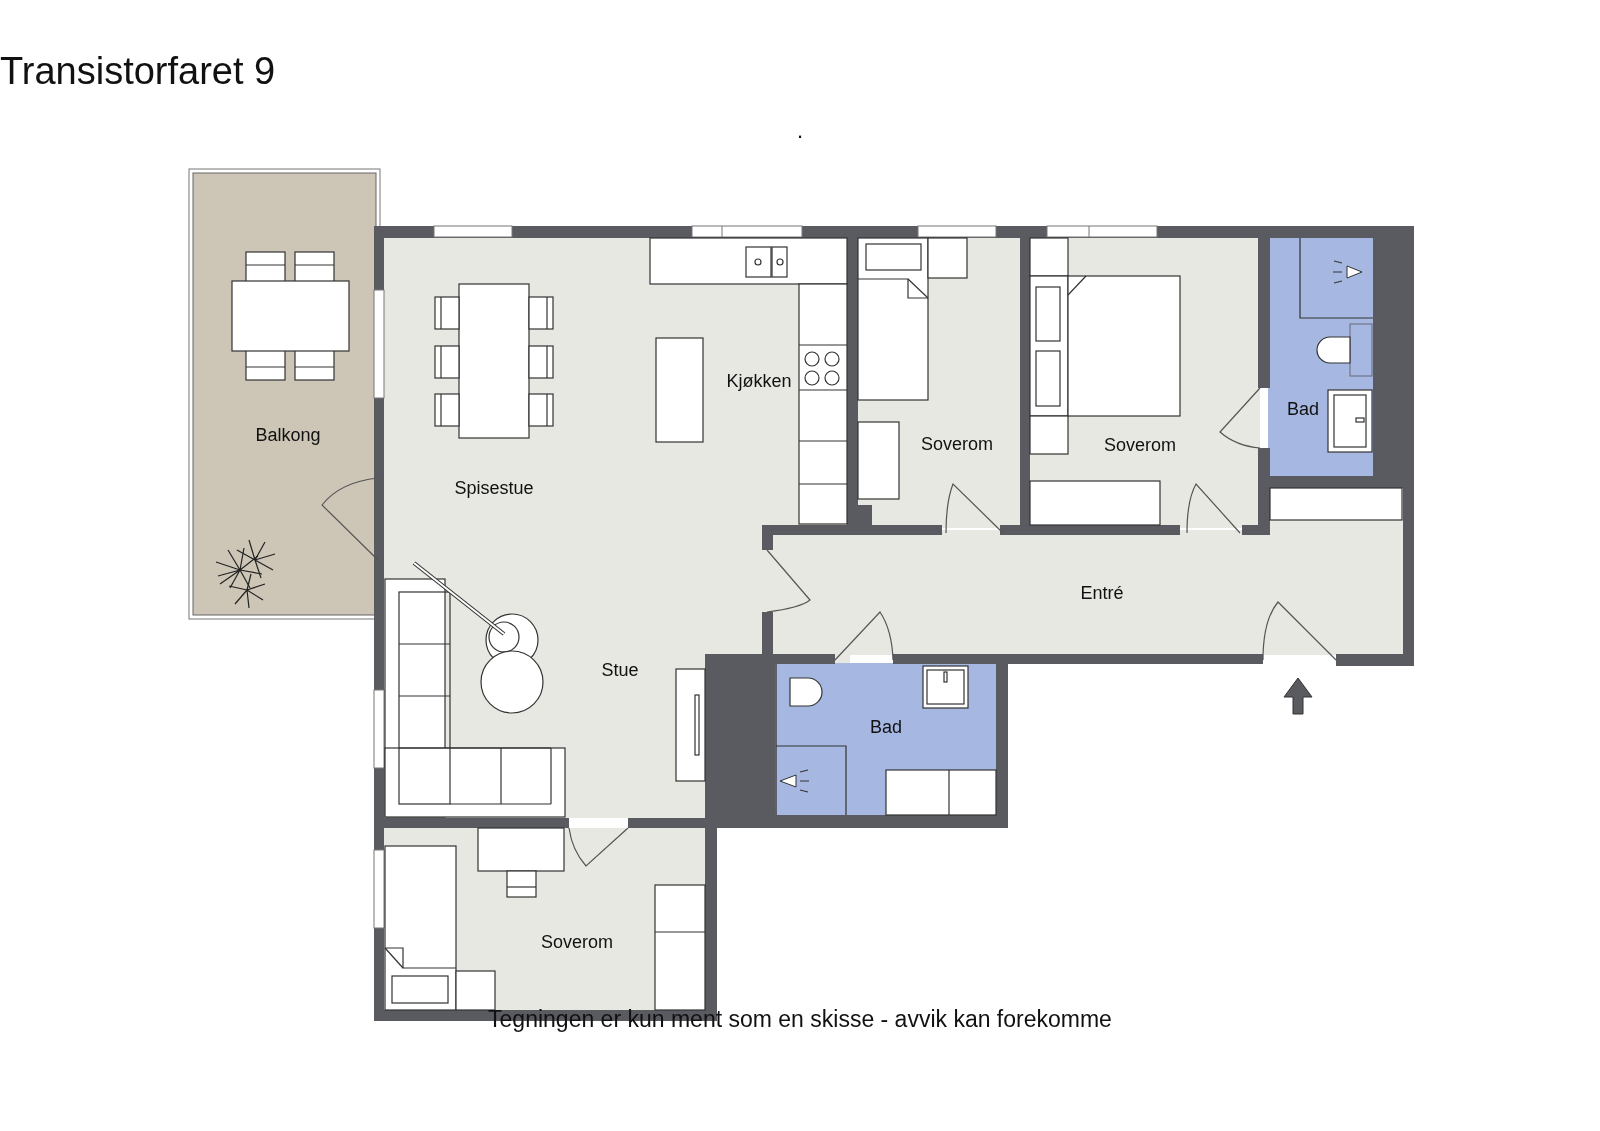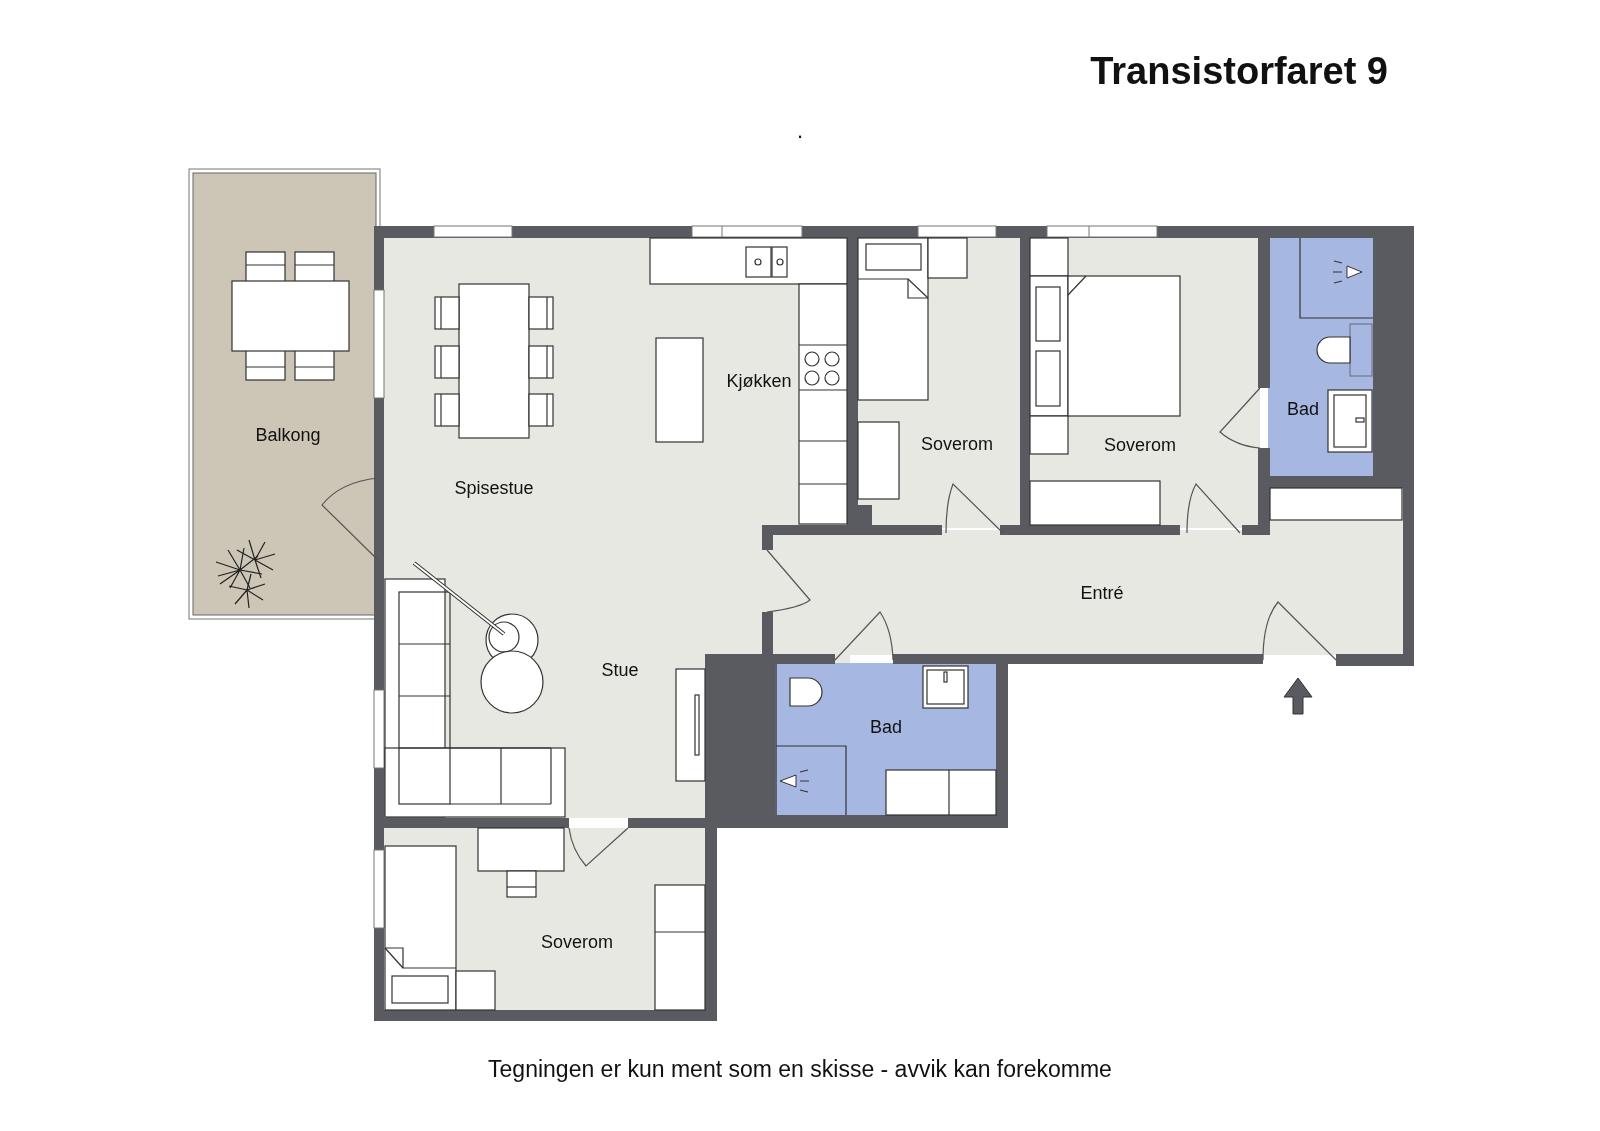--- a/index.html
+++ b/index.html
@@ -1,21 +1,21 @@
 <!DOCTYPE html>
 <html><head>
   <meta charset="utf-8">
   <style>
     html, body { margin: 0; padding: 0; background: #ffffff; }
     body { width: 1600px; height: 1131px; position: relative; overflow: hidden;
            font-family: "Liberation Sans", "DejaVu Sans", sans-serif; color: #111; }
-    .title { position: absolute; left: 0; width: 1388px; top: 50px; text-align: right;
-             font-size: 38px; color: #111; font-weight: bold; }
+    .title { position: absolute; left: 0; width: 1388px; top: 50px; text-align: left;
+             font-size: 38px; color: #111; }
     .dot { position: absolute; left: 0; width: 1600px; top: 118px; text-align: center; font-size: 22px; }
-    .footer { position: absolute; left: 0; width: 1600px; top: 1056px; text-align: center; font-size: 23px; }
+    .footer { position: absolute; left: 0; width: 1600px; top: 1006px; text-align: center; font-size: 23px; }
     svg.plan { position: absolute; left: 0; top: 0; }
     .room-label { font-family: "Liberation Sans", "DejaVu Sans", sans-serif; font-size: 18px; fill: #111; }
     .furn { fill: #ffffff; stroke: #333; stroke-width: 1.2; }
     .fline { fill: none; stroke: #333; stroke-width: 1.2; }
     .wall { fill: #595b60; }
     .win { fill: #ffffff; stroke: #777; stroke-width: 1; }
     .door { fill: none; stroke: #555; stroke-width: 1.2; }
   </style>
 </head>
 <body>

